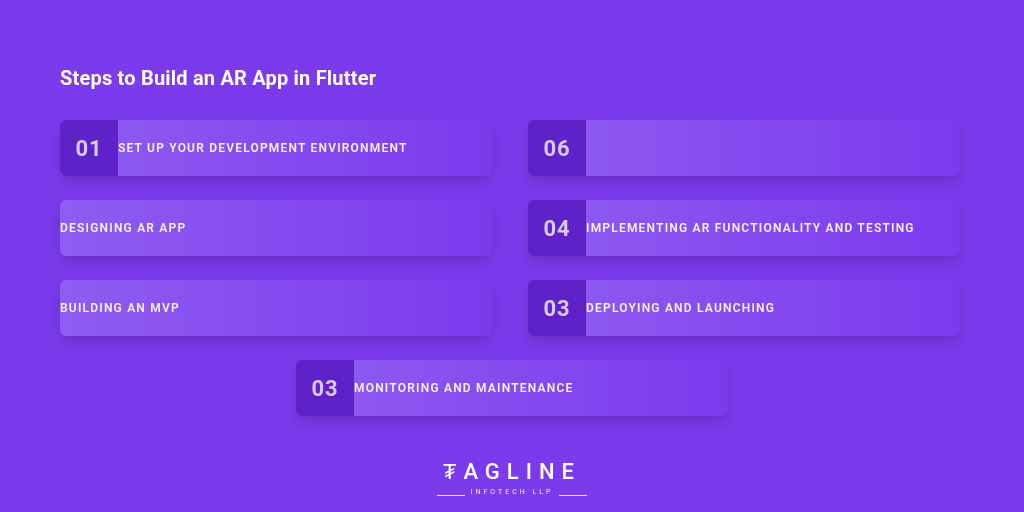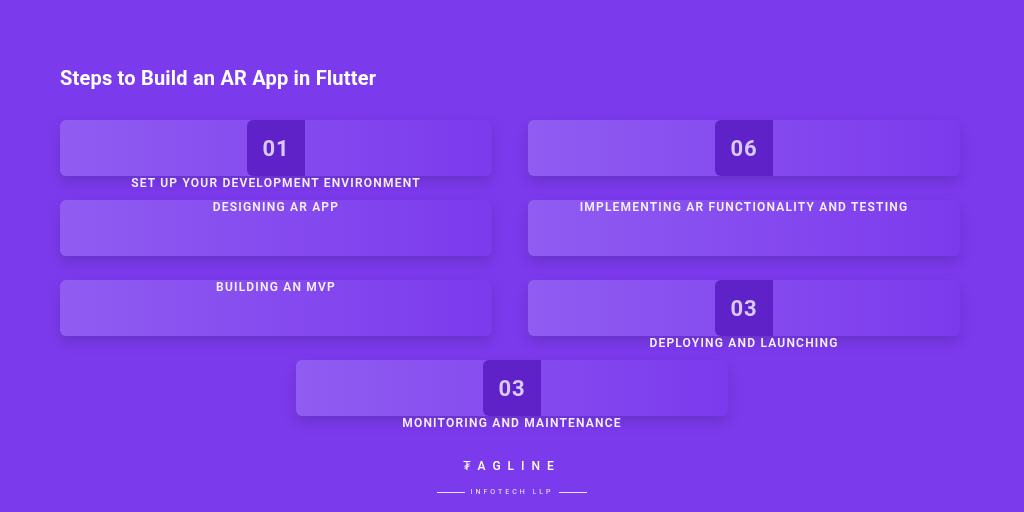--- a/index.html
+++ b/index.html
@@ -30,21 +30,20 @@
     }
     .row.center { justify-content: center; }
     .step-item {
       display: flex;
       align-items: center;
       width: 432px;
       height: 56px;
       background: linear-gradient(90deg, rgba(160,120,245,0.55) 0%, rgba(124,58,237,0) 100%);
       border-radius: 6px;
       box-shadow: 0 6px 14px rgba(0,0,0,0.15);
-      flex-direction: column;
     }
     .num-box {
       width: 58px;
       height: 56px;
       background: #5f22c9;
       border-radius: 6px 0 0 6px;
       display: flex;
       align-items: center;
       justify-content: center;
       font-weight: 700;
@@ -62,30 +61,29 @@
     }
     .footer-logo {
       position: absolute;
       left: 0; right: 0; bottom: 16px;
       display: flex;
       flex-direction: column;
       align-items: center;
       gap: 3px;
     }
     .logo-top {
-      font-size: 12px;
+      font-size: 22px;
       font-weight: 500;
       letter-spacing: 7px;
       color: #ffffff;
     }
     .logo-bottom {
       display: flex;
-      align-items: center;
+      align-items: flex-end;
       gap: 6px;
-      margin-top: 12px;
     }
     .logo-line {
       width: 28px;
       height: 1px;
       background: #ffffff;
       opacity: 0.85;
     }
     .logo-sub {
       font-size: 7px;
       letter-spacing: 3px;
@@ -108,20 +106,21 @@
     <div class="step-item">
       <div class="num-box">06</div>
     </div>
   </div>
 
   <div class="row">
     <div class="step-item">
       <div class="step-label">DESIGNING AR APP</div>
     </div>
     <div class="step-item">
+      <div class="num-box">04</div>
       <div class="step-label">IMPLEMENTING AR FUNCTIONALITY AND TESTING</div>
     </div>
   </div>
 
   <div class="row">
     <div class="step-item">
       <div class="step-label">BUILDING AN MVP</div>
     </div>
     <div class="step-item">
       <div class="num-box">03</div>

